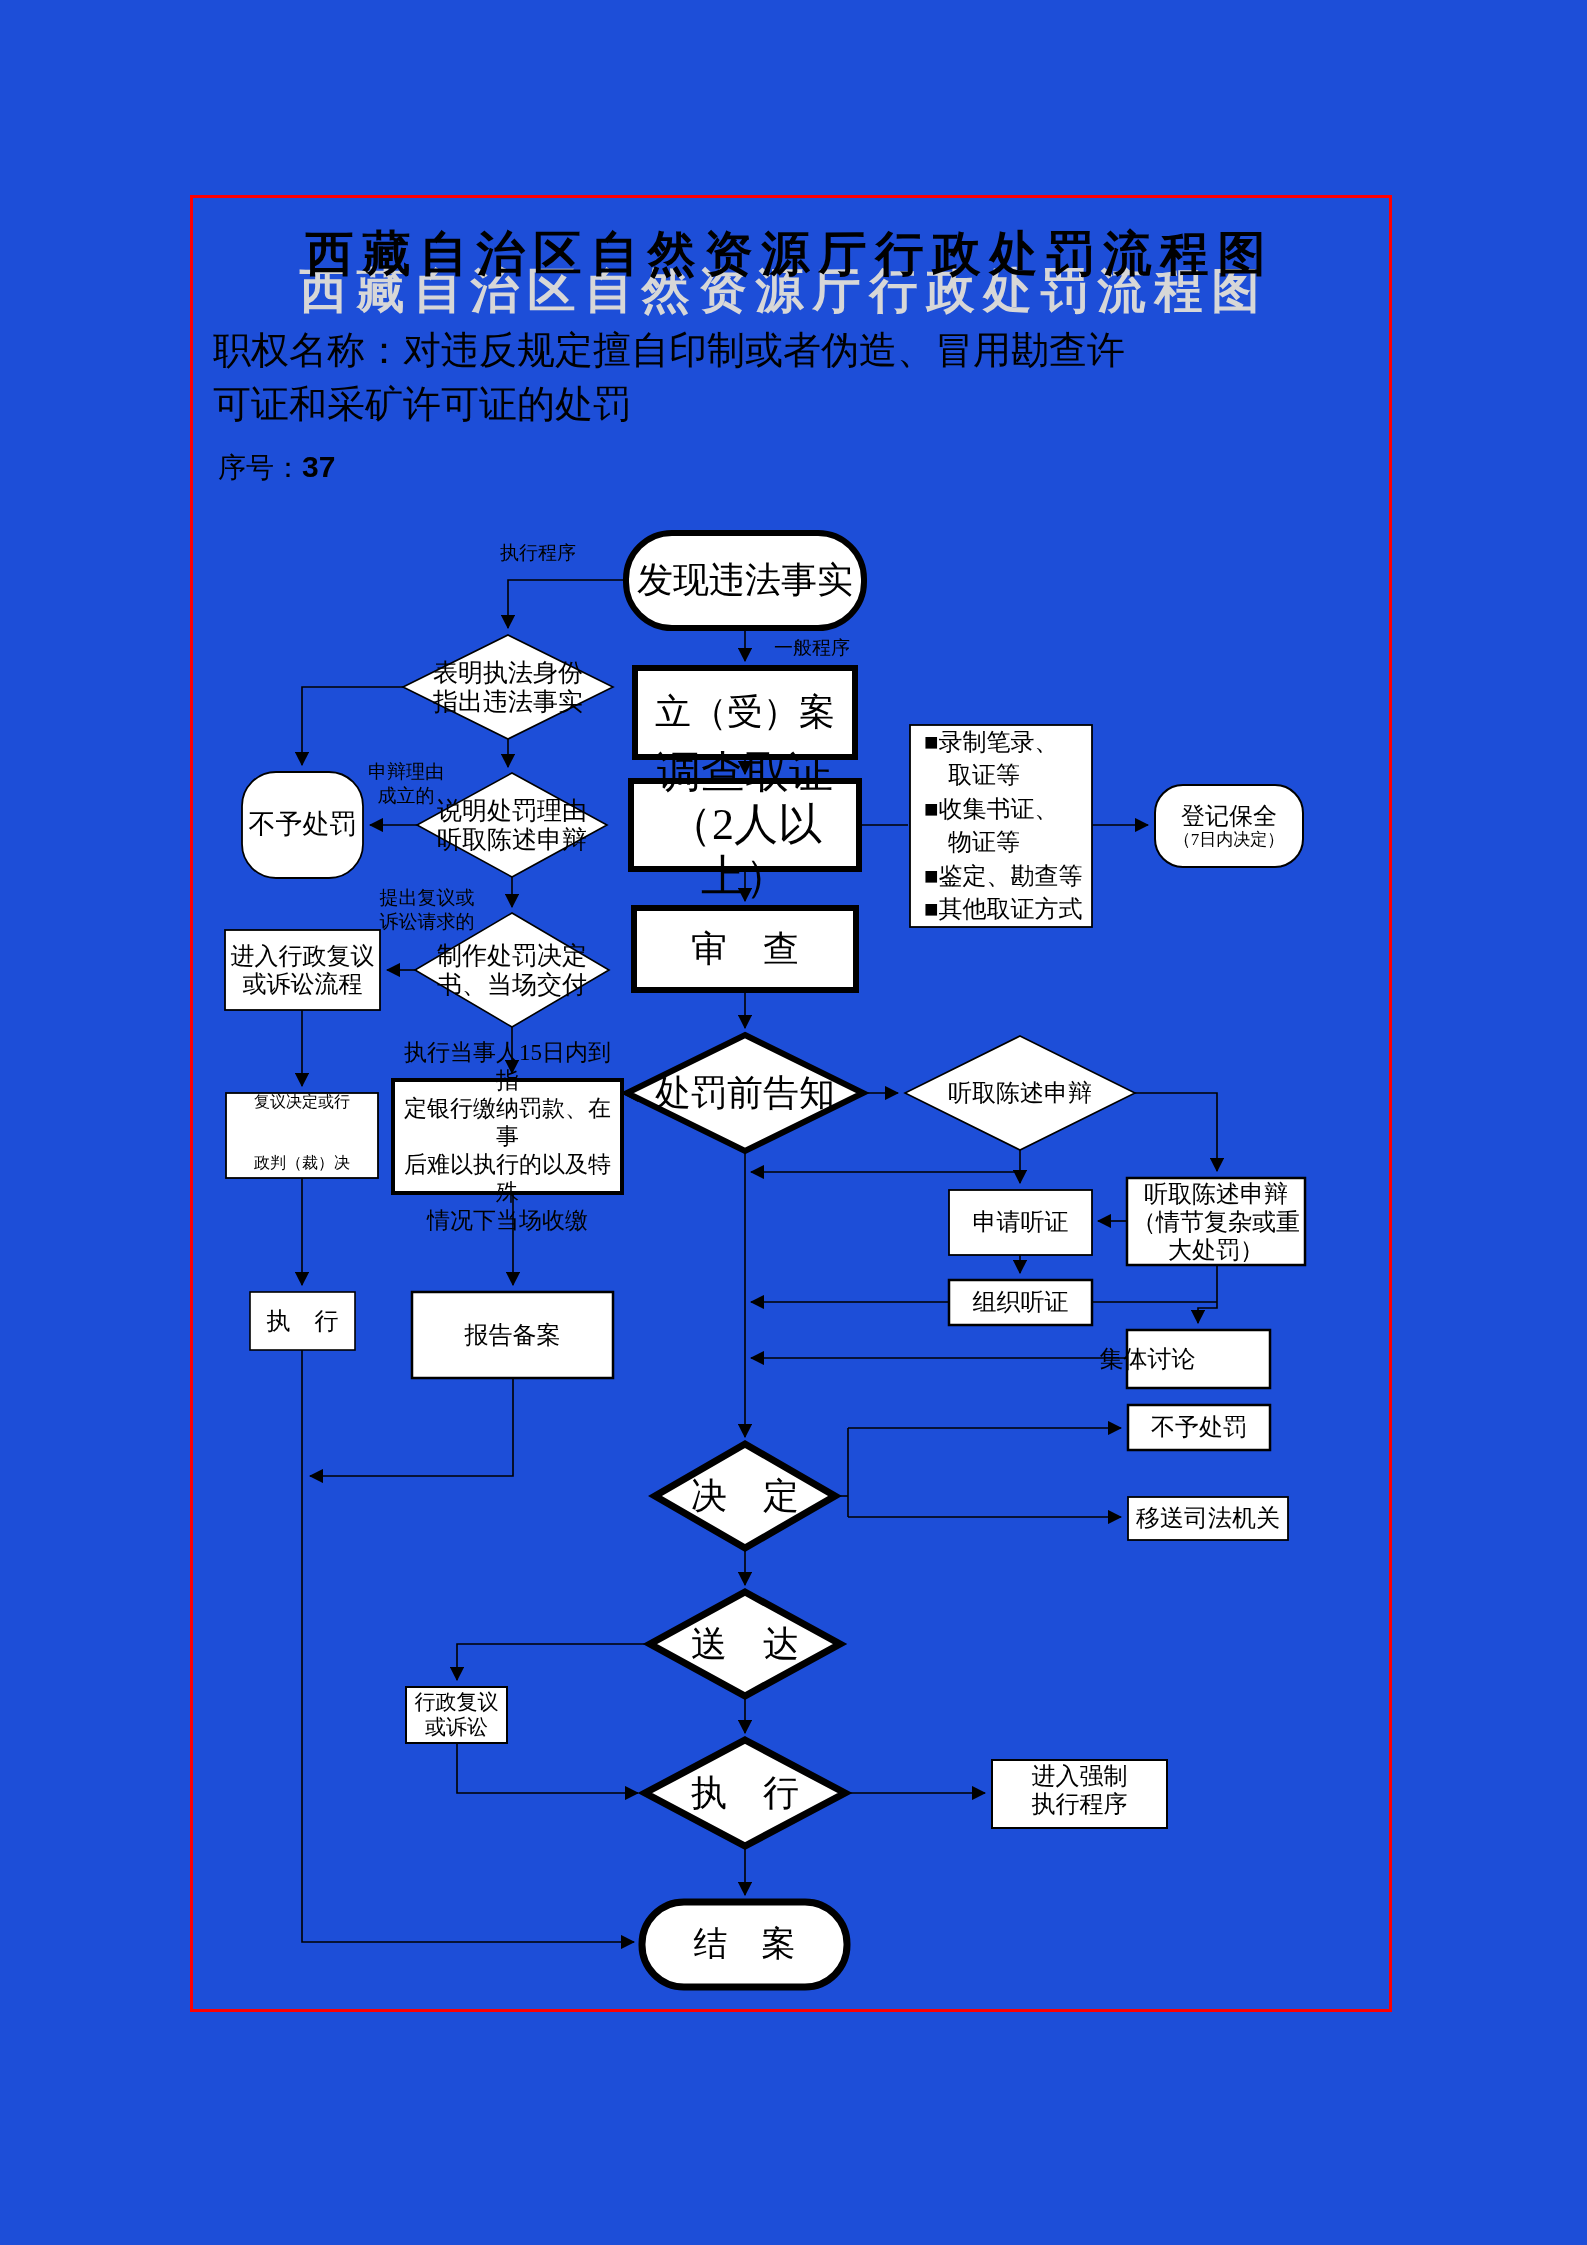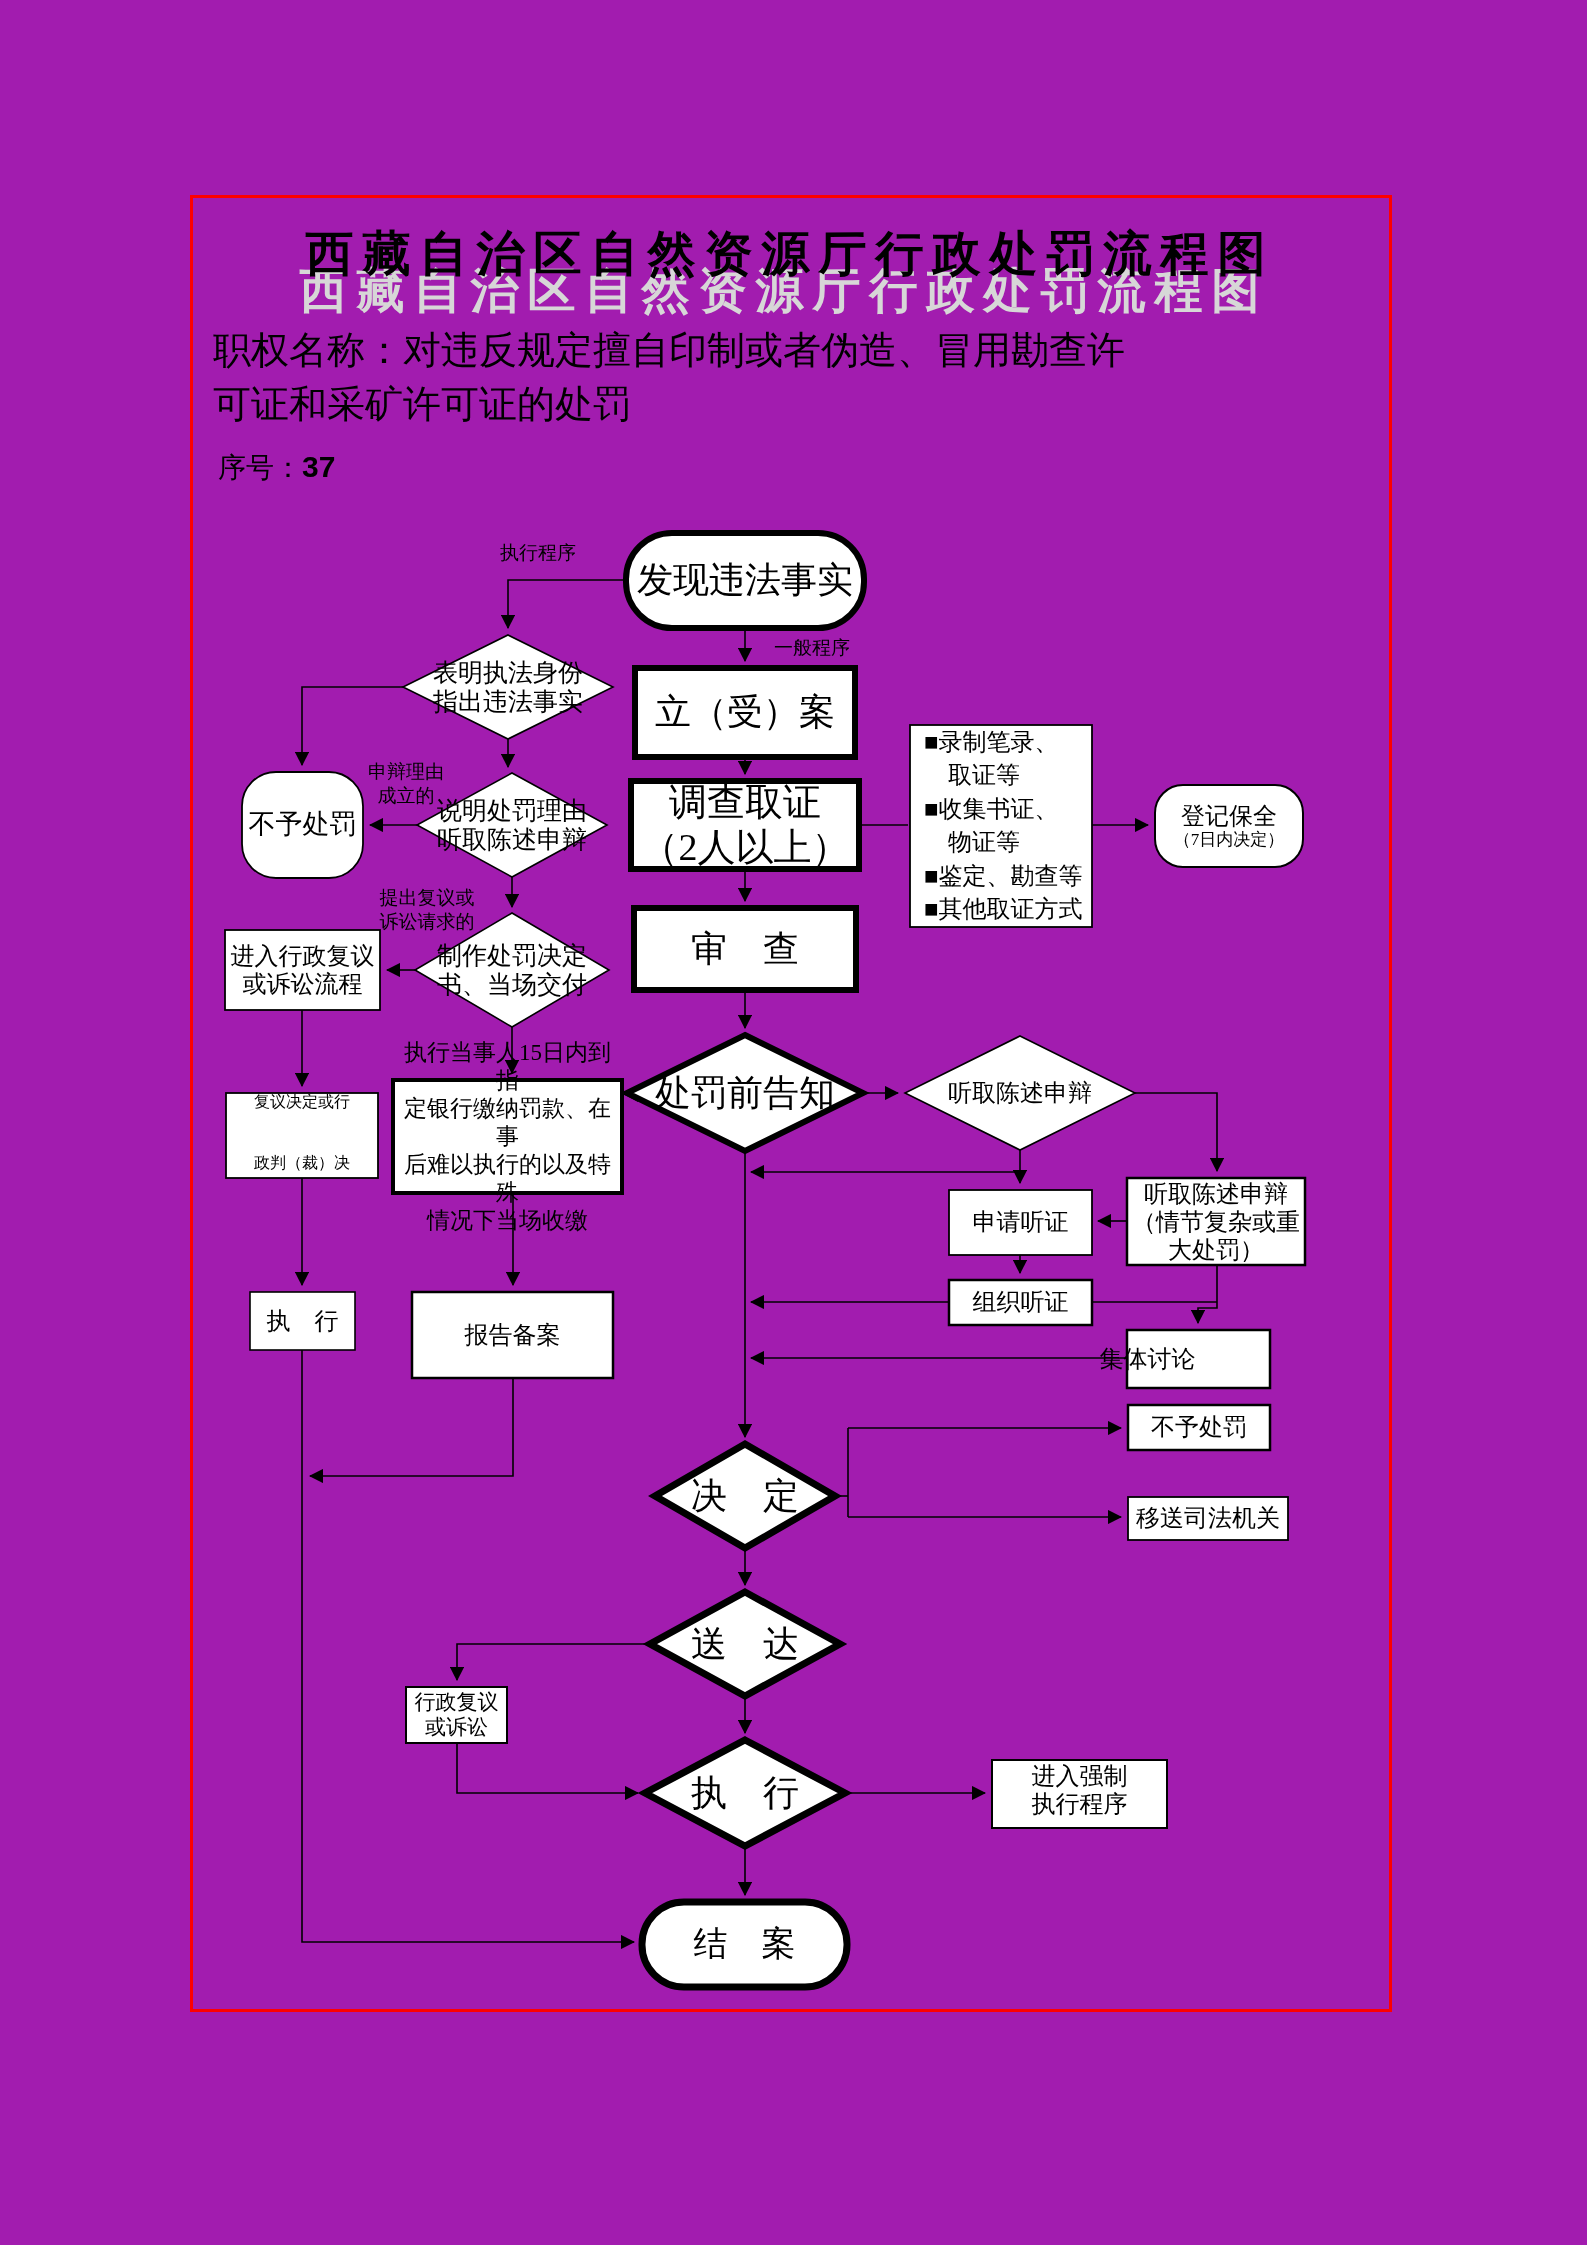--- a/index.html
+++ b/index.html
@@ -1,16 +1,16 @@
 <!DOCTYPE html>
 <html><head>
 <meta charset="utf-8">
 <style>
   html,body{margin:0;padding:0;background:#ffffff;}
-  #stage{position:relative;width:1587px;height:2245px;background:#a21caf;overflow:hidden;
+  #stage{position:relative;width:1587px;height:2245px;background:#1d4ed8;overflow:hidden;
          font-family:"Liberation Serif","DejaVu Serif",serif;color:#000;}
   .frame{position:absolute;left:190px;top:195px;width:1196px;height:1811px;border:3px solid #fe0000;}
   .title-main{position:absolute;left:190px;top:222px;width:1200px;text-align:center;
 
          font-family:"Liberation Sans","DejaVu Sans",sans-serif;font-weight:bold;
          font-size:48px;letter-spacing:9px;white-space:nowrap;z-index:3;}
   .title-ghost{position:absolute;left:184px;top:259px;width:1200px;text-align:center;
          font-family:"Liberation Sans","DejaVu Sans",sans-serif;font-weight:bold;
          font-size:48px;letter-spacing:9px;white-space:nowrap;color:#d7d7d7;z-index:2;}
   .subtitle{position:absolute;left:213px;top:323px;width:1150px;font-size:38px;line-height:54px;z-index:3;}
@@ -142,21 +142,21 @@
     <div>申辩理由</div>
     <div>成立的</div>
   </div>
   <div class="lbl" style="left:376px;top:886px;width:102px;">
     <div>提出复议或</div>
     <div>诉讼请求的</div>
   </div>
 
   <div class="txt" style="left:626px;top:533px;width:238px;height:95px;font-size:36px;">发现违法事实</div>
   <div class="txt" style="left:635px;top:668px;width:220px;height:89px;font-size:36px;">立（受）案</div>
-  <div class="txt" style="left:631px;top:781px;width:228px;height:88px;font-size:38px;">
+  <div class="txt" style="left:631px;top:781px;width:228px;height:88px;font-size:44px;">
     <div>调查取证</div>
     <div>（2人以上）</div>
   </div>
   <div class="txt" style="left:634px;top:908px;width:222px;height:82px;font-size:36px;">审　查</div>
   <div class="txt" style="left:627px;top:1035px;width:236px;height:116px;font-size:36px;">处罚前告知</div>
 
   <div class="txt" style="left:403px;top:635px;width:210px;height:104px;font-size:25px;">
     <div>表明执法身份</div>
     <div>指出违法事实</div>
   </div>

